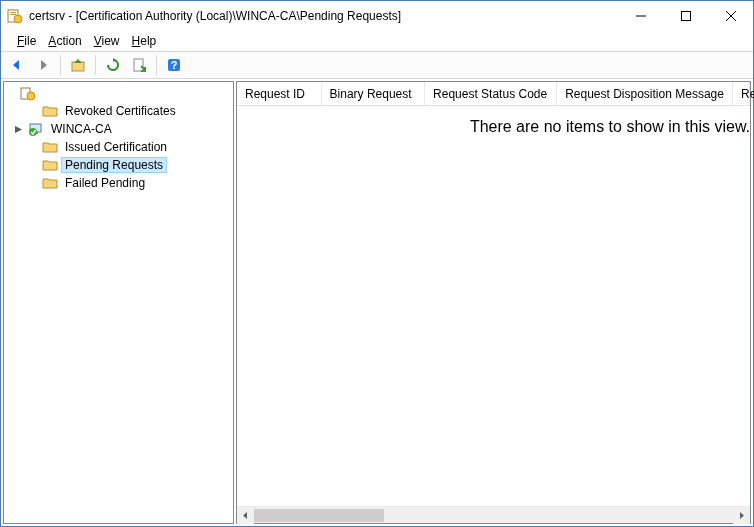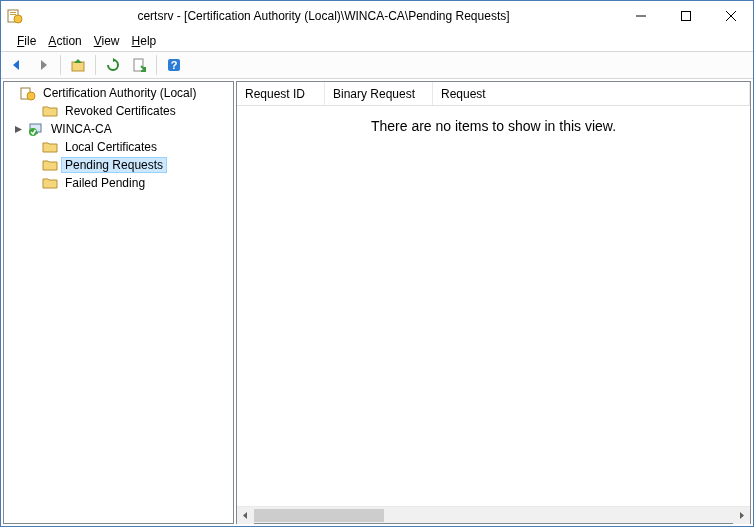--- a/index.html
+++ b/index.html
@@ -1,20 +1,20 @@
 <!DOCTYPE html>
 <html><head>
   <meta charset="utf-8">
   <style>
     * { box-sizing: border-box; margin: 0; padding: 0; }
     body { font-family: "Segoe UI", Tahoma, sans-serif; font-size: 12px; background: #fff; color: #000; }
     
     .window { width: 754px; height: 527px; border: 1px solid #4a7bb7; display: flex; flex-direction: column; background: #fff; }
     
-    .titlebar { height: 30px; display: flex; align-items: center; padding-left: 6px; background: #fff; text-align: center; }
+    .titlebar { height: 30px; display: flex; align-items: center; padding-left: 6px; background: #fff; }
     .titlebar-icon { width: 16px; height: 16px; margin-right: 6px; }
     .titlebar-text { flex: 1; font-size: 12px; }
     .titlebar-buttons { display: flex; height: 100%; }
     .tbtn { width: 45px; height: 29px; display: flex; align-items: center; justify-content: center; cursor: pointer; }
     
     .menubar { height: 20px; display: flex; align-items: center; padding-left: 10px; gap: 0; }
     .menu-item { padding: 2px 6px; cursor: pointer; }
     .menu-item span { text-decoration: underline; }
     
     .toolbar { height: 28px; border-top: 1px solid #d8d8d8; border-bottom: 1px solid #d8d8d8; display: flex; align-items: center; padding-left: 4px; gap: 2px; background: #fcfcfc; }
@@ -27,21 +27,21 @@
     .tree-item { display: flex; align-items: center; height: 18px; white-space: nowrap; cursor: pointer; padding-right: 4px; }
     .tree-item.selected .tree-label { background: #cce8ff; border: 1px solid #99d1ff; padding: 0 3px; border-radius: 0; }
     .tree-toggle { width: 14px; text-align: center; font-size: 10px; color: #5a5a5a; cursor: pointer; }
     .tree-toggle.empty { visibility: hidden; }
     .tree-icon { width: 16px; height: 16px; margin-right: 3px; }
     .tree-label { padding: 1px 4px; }
     
     .list-panel { flex: 1; border: 1px solid #828790; background: #fff; margin-left: 2px; display: flex; flex-direction: column; min-width: 0; }
     .list-headers { height: 24px; display: flex; border-bottom: 1px solid #e1e1e1; flex-shrink: 0; }
     .list-header { display: flex; align-items: center; padding: 0 8px; border-right: 1px solid #e8e8e8; white-space: nowrap; cursor: pointer; font-size: 12px; }
-    .list-body { flex: 1; display: flex; align-items: flex-start; justify-content: center; padding-top: 12px; color: #000; font-size: 14px; }
+    .list-body { flex: 1; display: flex; align-items: flex-start; justify-content: flex-end; padding-top: 12px; color: #000; font-size: 16px; }
     
     .hscroll { height: 17px; display: flex; background: #f0f0f0; border-top: 1px solid #e8e8e8; }
     .hscroll-btn { width: 17px; height: 17px; display: flex; align-items: center; justify-content: center; background: #f0f0f0; cursor: pointer; font-size: 9px; color: #606060; }
     .hscroll-track { flex: 1; position: relative; background: #f0f0f0; }
     .hscroll-thumb { position: absolute; left: 0; top: 2px; width: 130px; height: 13px; background: #cdcdcd; }
     
     svg { display: block; }
   </style>
 </head>
 <body>
@@ -130,21 +130,20 @@
 
     <div class="tree-panel">
       <div class="tree-item" style="padding-left:0">
         <span class="tree-toggle empty">▸</span>
         <span class="tree-icon">
           <svg width="16" height="16">
               <rect x="1" y="3" width="9" height="11" fill="#fff" stroke="#9a7e3a"></rect>
               <circle cx="11" cy="11" r="4" fill="#f5c542" stroke="#c89018"></circle>
             </svg>
         </span>
-        <span class="tree-label">Certification Authority (Local)</span>
       </div>
       <div class="tree-item" style="padding-left:36px">
         <span class="tree-icon">
           <svg width="16" height="16">
               <path d="M1 4 L6 4 L7 5 L15 5 L15 13 L1 13 Z" fill="#f5d67a" stroke="#b89030"></path>
             </svg>
         </span>
         <span class="tree-label">Revoked Certificates</span>
       </div>
       <div class="tree-item" style="padding-left:8px">
@@ -162,21 +161,21 @@
             </svg>
         </span>
         <span class="tree-label">WINCA-CA</span>
       </div>
       <div class="tree-item" style="padding-left:36px">
         <span class="tree-icon">
           <svg width="16" height="16">
               <path d="M1 4 L6 4 L7 5 L15 5 L15 13 L1 13 Z" fill="#f5d67a" stroke="#b89030"></path>
             </svg>
         </span>
-        <span class="tree-label">Local Certificates</span>
+        <span class="tree-label">Issued Certification</span>
       </div>
       <div class="tree-item selected" style="padding-left:36px">
         <span class="tree-icon">
           <svg width="16" height="16">
               <path d="M1 4 L6 4 L7 5 L15 5 L15 13 L1 13 Z" fill="#f5d67a" stroke="#b89030"></path>
             </svg>
         </span>
         <span class="tree-label">Pending Requests</span>
       </div>
       <div class="tree-item" style="padding-left:36px">
@@ -186,20 +185,22 @@
             </svg>
         </span>
         <span class="tree-label">Failed Pending</span>
       </div>
     </div>
 
     <div class="list-panel">
       <div class="list-headers">
         <div class="list-header" style="width:88px">Request ID</div>
         <div class="list-header" style="width:108px">Binary Request</div>
+        <div class="list-header" style="width:138px">Request Status Code</div>
+        <div class="list-header" style="width:184px">Request Disposition Message</div>
         <div class="list-header" style="flex:1; min-width:0">Request</div>
       </div>
       <div class="list-body">
         <span>There are no items to show in this view.</span>
       </div>
       <div class="hscroll">
         <div class="hscroll-btn">
           <svg width="7" height="7">
               <path d="M5 0 L1 3.5 L5 7 Z" fill="#606060"></path>
             </svg>

